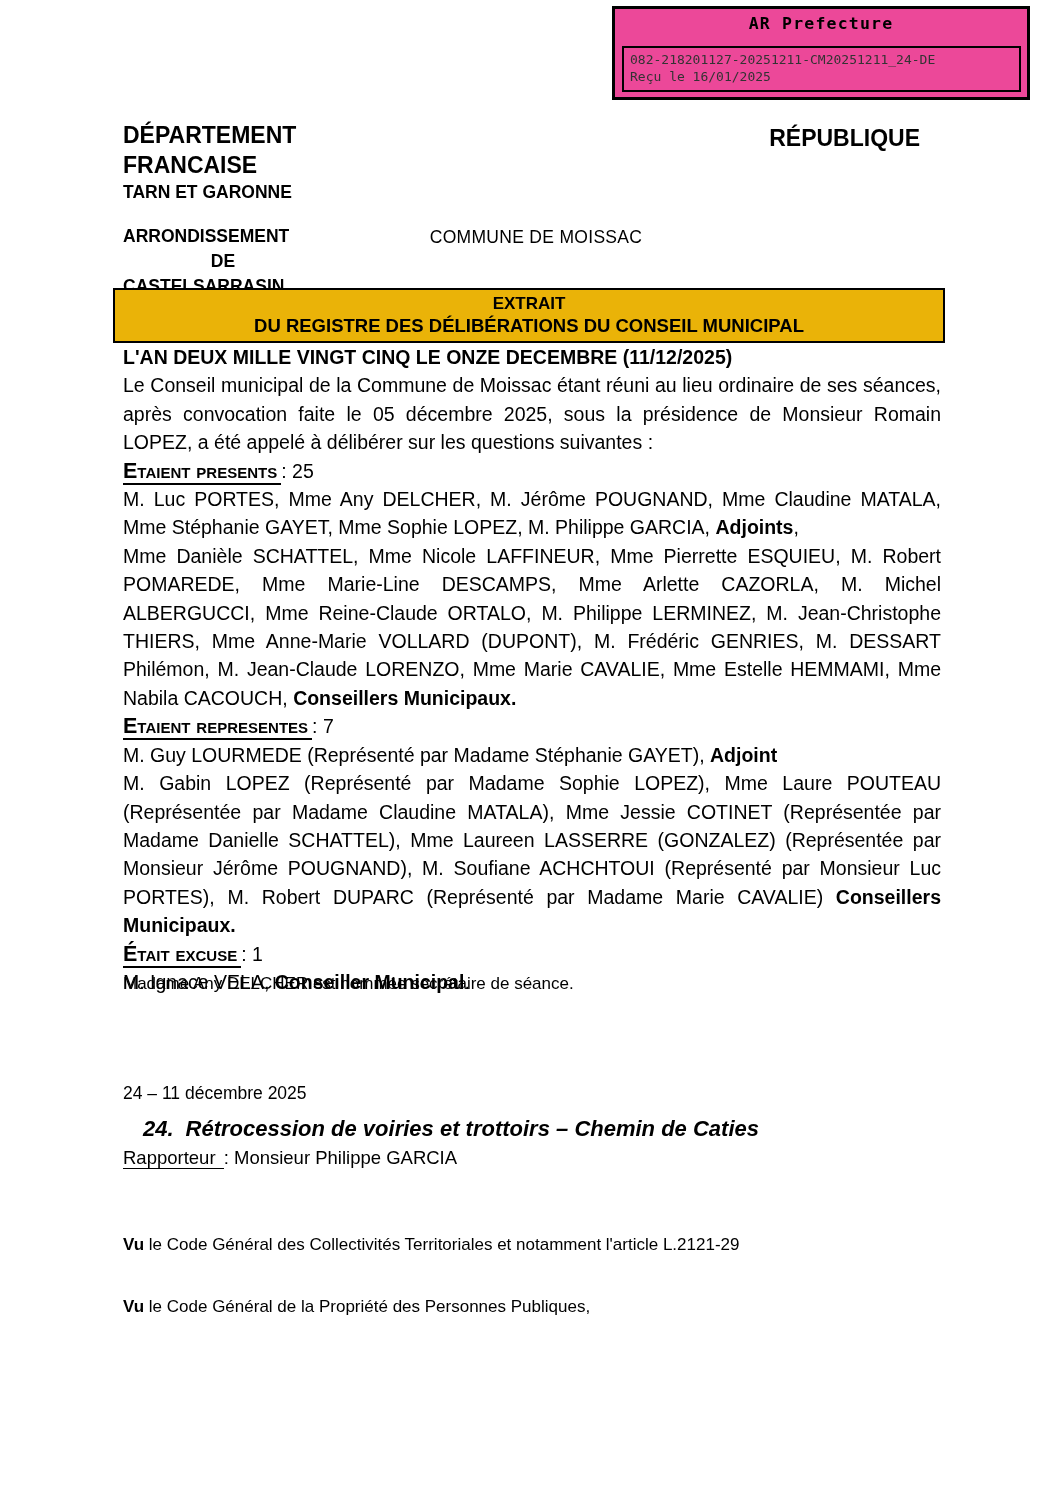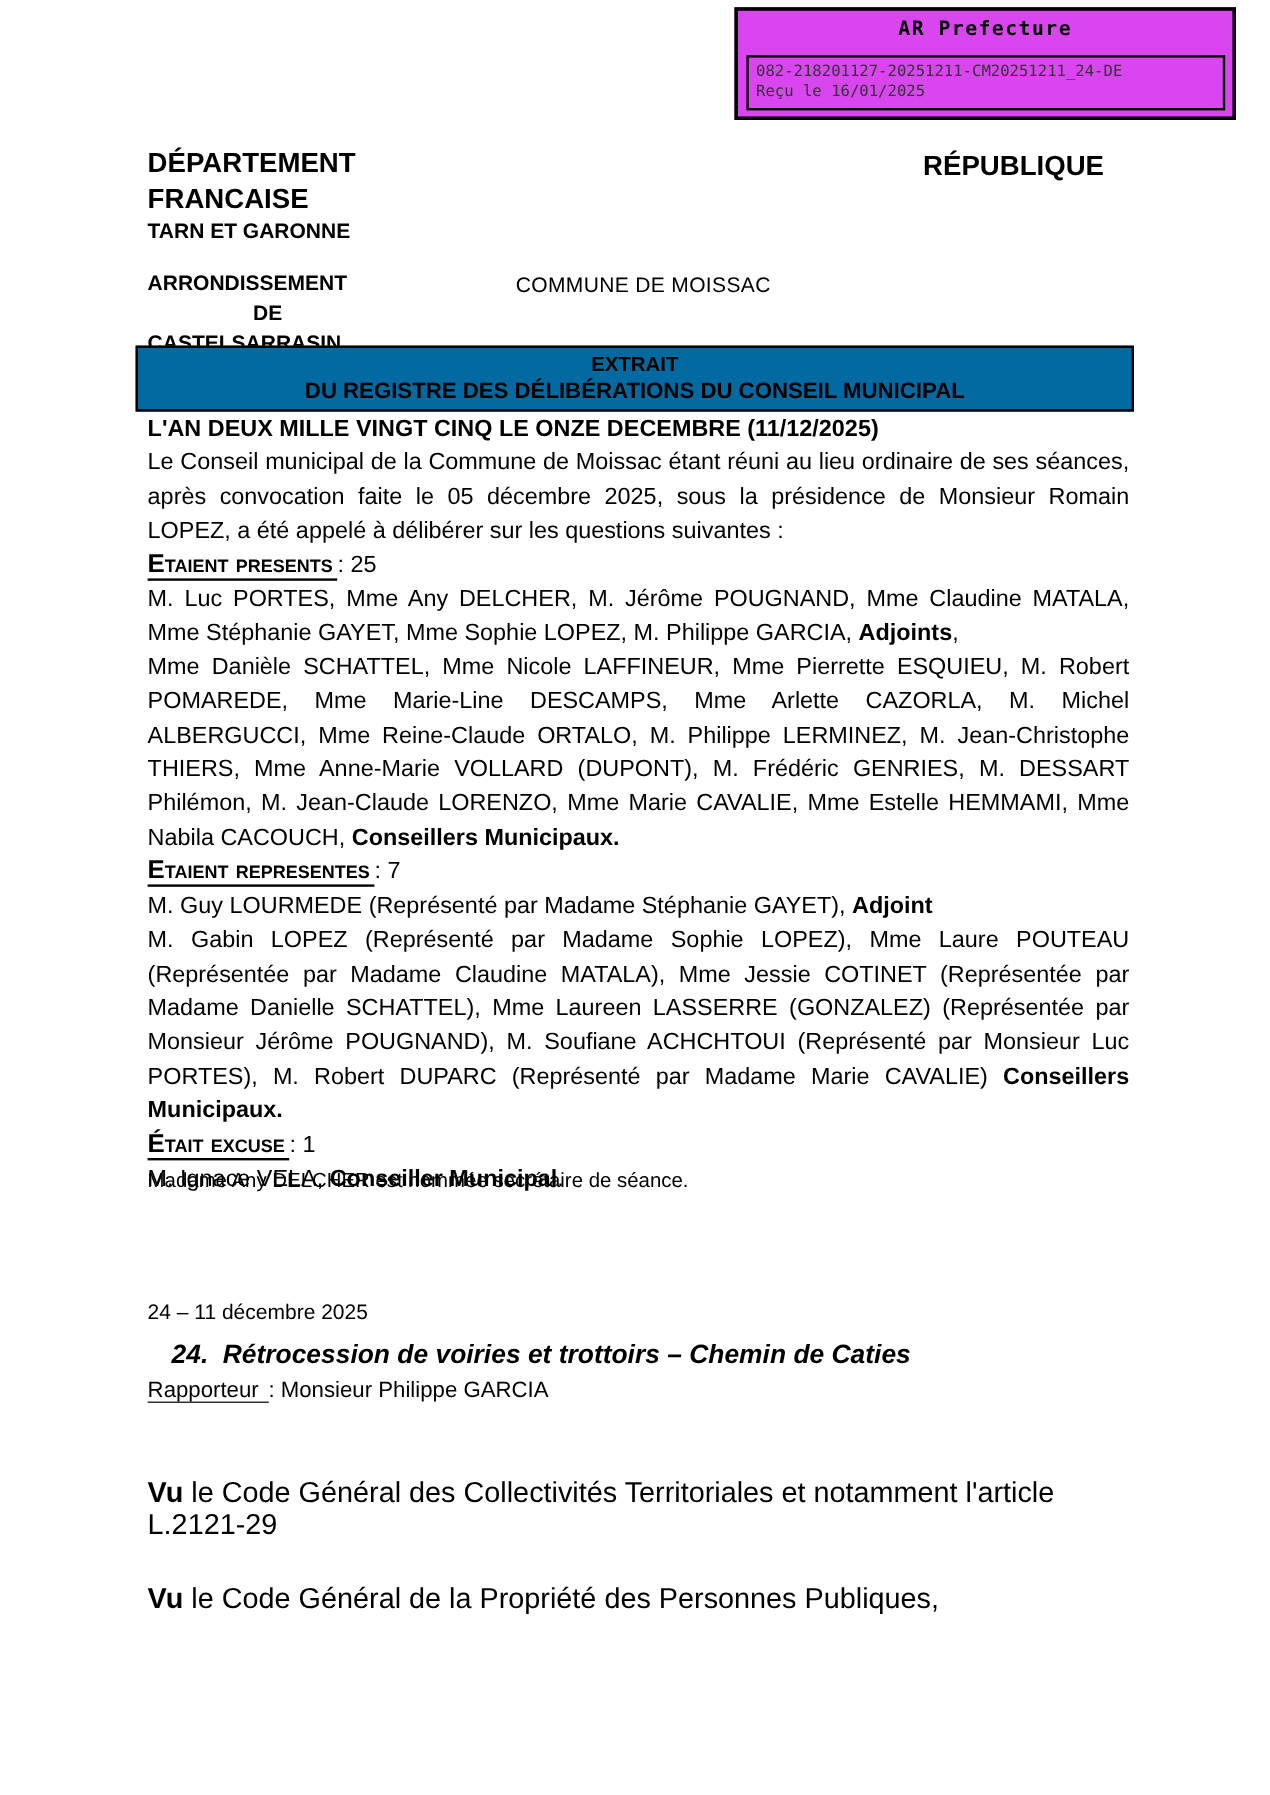--- a/index.html
+++ b/index.html
@@ -21,21 +21,21 @@
   }
 
   
   .stamp {
     position: absolute;
     left: 612px;
     top: 6px;
     width: 418px;
     height: 94px;
     border: 3px solid #000000;
-    background: #d946ef;
+    background: #ec4899;
     box-sizing: border-box;
   }
   .stamp-title {
     font-family: "DejaVu Sans Mono", monospace;
     font-weight: bold;
     font-size: 16.5px;
     text-align: center;
     letter-spacing: 1.2px;
     margin-top: 5px;
     line-height: 20px;
@@ -109,21 +109,21 @@
   }
 
   
   .extrait-box {
     position: absolute;
     left: 113px;
     top: 288px;
     width: 832px;
     box-sizing: border-box;
     border: 2px solid #000000;
-    background: #0369a1;
+    background: #eab308;
     text-align: center;
     padding: 3px 0 4px 0;
   }
   .extrait-line1 {
     font-size: 17px;
     font-weight: bold;
     line-height: 21px;
   }
   .extrait-line2 {
     font-size: 18.5px;
@@ -211,21 +211,21 @@
   }
 
   .vu-block {
     position: absolute;
     left: 123px;
     top: 1232px;
     width: 818px;
   }
   .vu-block p {
     margin: 0 0 36px 0;
-    font-size: 24px;
+    font-size: 17px;
     line-height: 26px;
   }
 </style>
 </head>
 <body>
 
 <div class="page">
 
   <div class="stamp">
     <div class="stamp-title">AR Prefecture</div>

